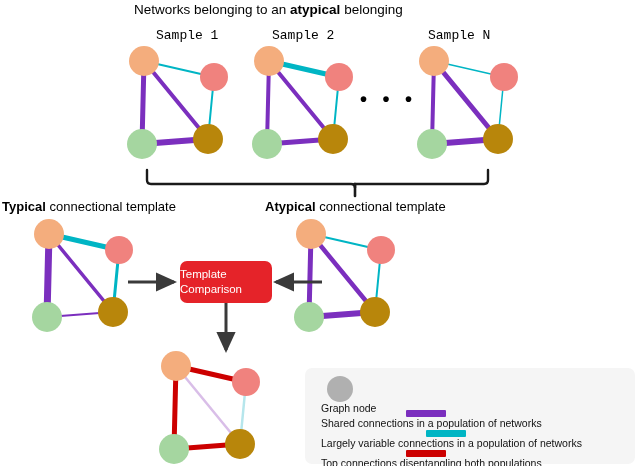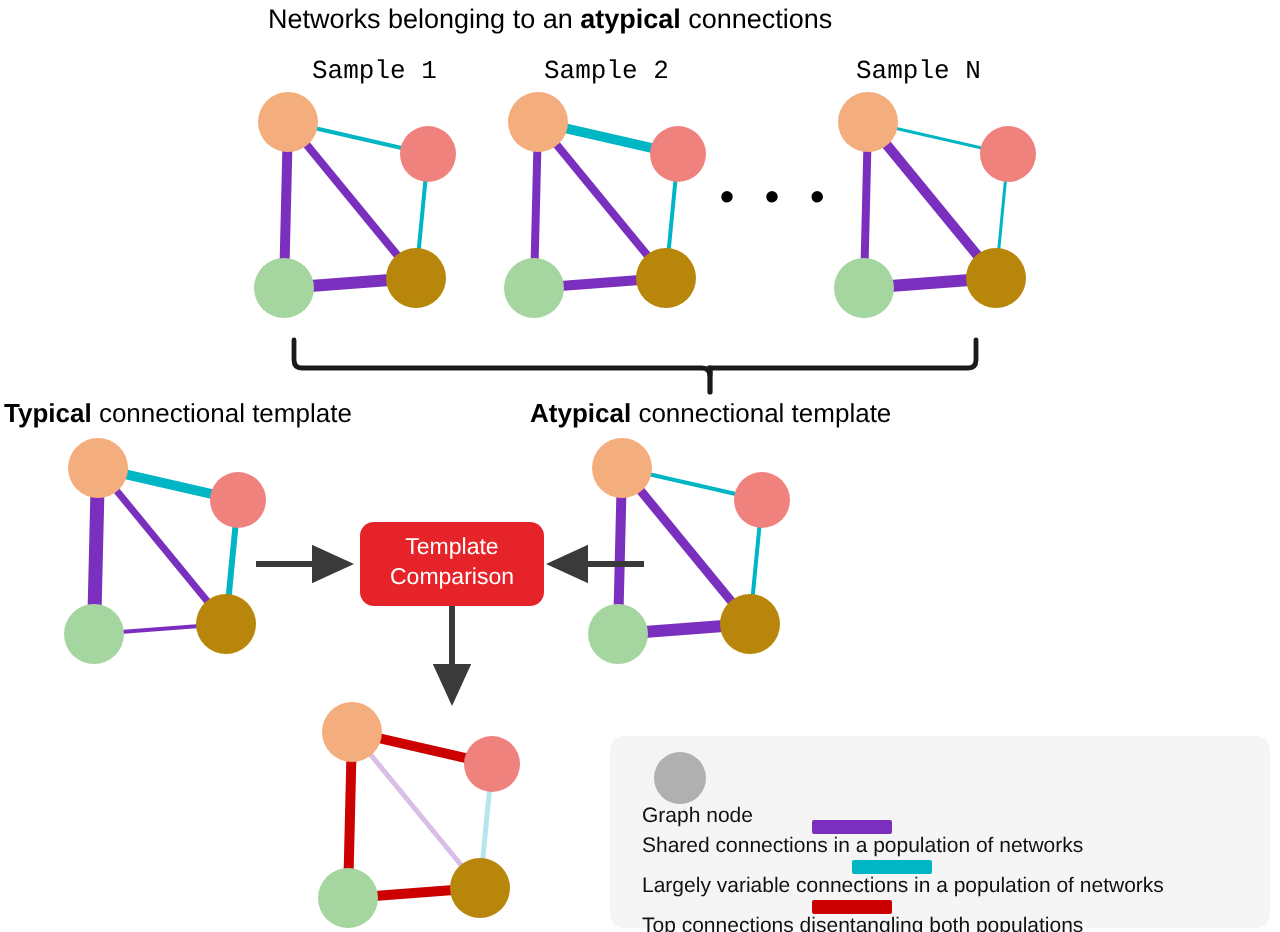--- a/index.html
+++ b/index.html
@@ -26,21 +26,21 @@
   .legend-text{font-size:10.5px;color:#111;white-space:nowrap;}
   .swatch-line{width:40px;height:7px;border-radius:1px;margin-right:11px;}
   .swatch-node{width:26px;height:26px;border-radius:50%;margin-right:18px;}
 </style>
 </head>
 <body>
 
 <div id="stage">
 
   <div class="lbl title" style="left:134px;top:2px;">
-    <span>Networks belonging to an </span><span class="bold">atypical</span><span> connections</span>
+    <span>Networks belonging to an </span><span class="bold">atypical</span><span> belonging</span>
   </div>
 
   <div class="lbl sample-lbl" style="left:156px;top:28px;">Sample 1</div>
   <div class="lbl sample-lbl" style="left:272px;top:28px;text-align:center;">Sample 2</div>
   <div class="lbl sample-lbl" style="left:428px;top:28px;">Sample N</div>
 
   <div class="lbl" style="left:360px;top:88px;font-size:20px;font-weight:bold;letter-spacing:5px;">•  •  •</div>
 
   <div class="lbl tmpl-lbl" style="left:2px;top:199px;">
     <span class="bold">Typical</span><span> connectional template</span>
@@ -132,21 +132,21 @@
     </g>
 
     <line x1="128" y1="282" x2="174" y2="282" stroke="#3a3a3a" stroke-width="3" marker-end="url(#arrowGray)"></line>
 
     <line x1="322" y1="282" x2="276" y2="282" stroke="#3a3a3a" stroke-width="3" marker-end="url(#arrowGray)"></line>
 
     <line x1="226" y1="303" x2="226" y2="350" stroke="#3a3a3a" stroke-width="3" marker-end="url(#arrowGray)"></line>
   </svg>
 
   <div style="position:absolute;left:180px;top:261px;width:92px;height:42px;background:#E52329;
-              border-radius:7px;display:flex;flex-direction:column;align-items:center;
+              border-radius:7px;display:flex;flex-direction:column;
               justify-content:center;color:#fff;font-size:11.5px;line-height:15px;">
     <span>Template</span>
     <span>Comparison</span>
   </div>
 
   <div class="legend-panel">
     <div class="legend-row" style="left:16px;top:8px;">
       <span class="swatch-node" style="background:#b0b0b0;"></span>
       <span class="legend-text">Graph node</span>
     </div>

